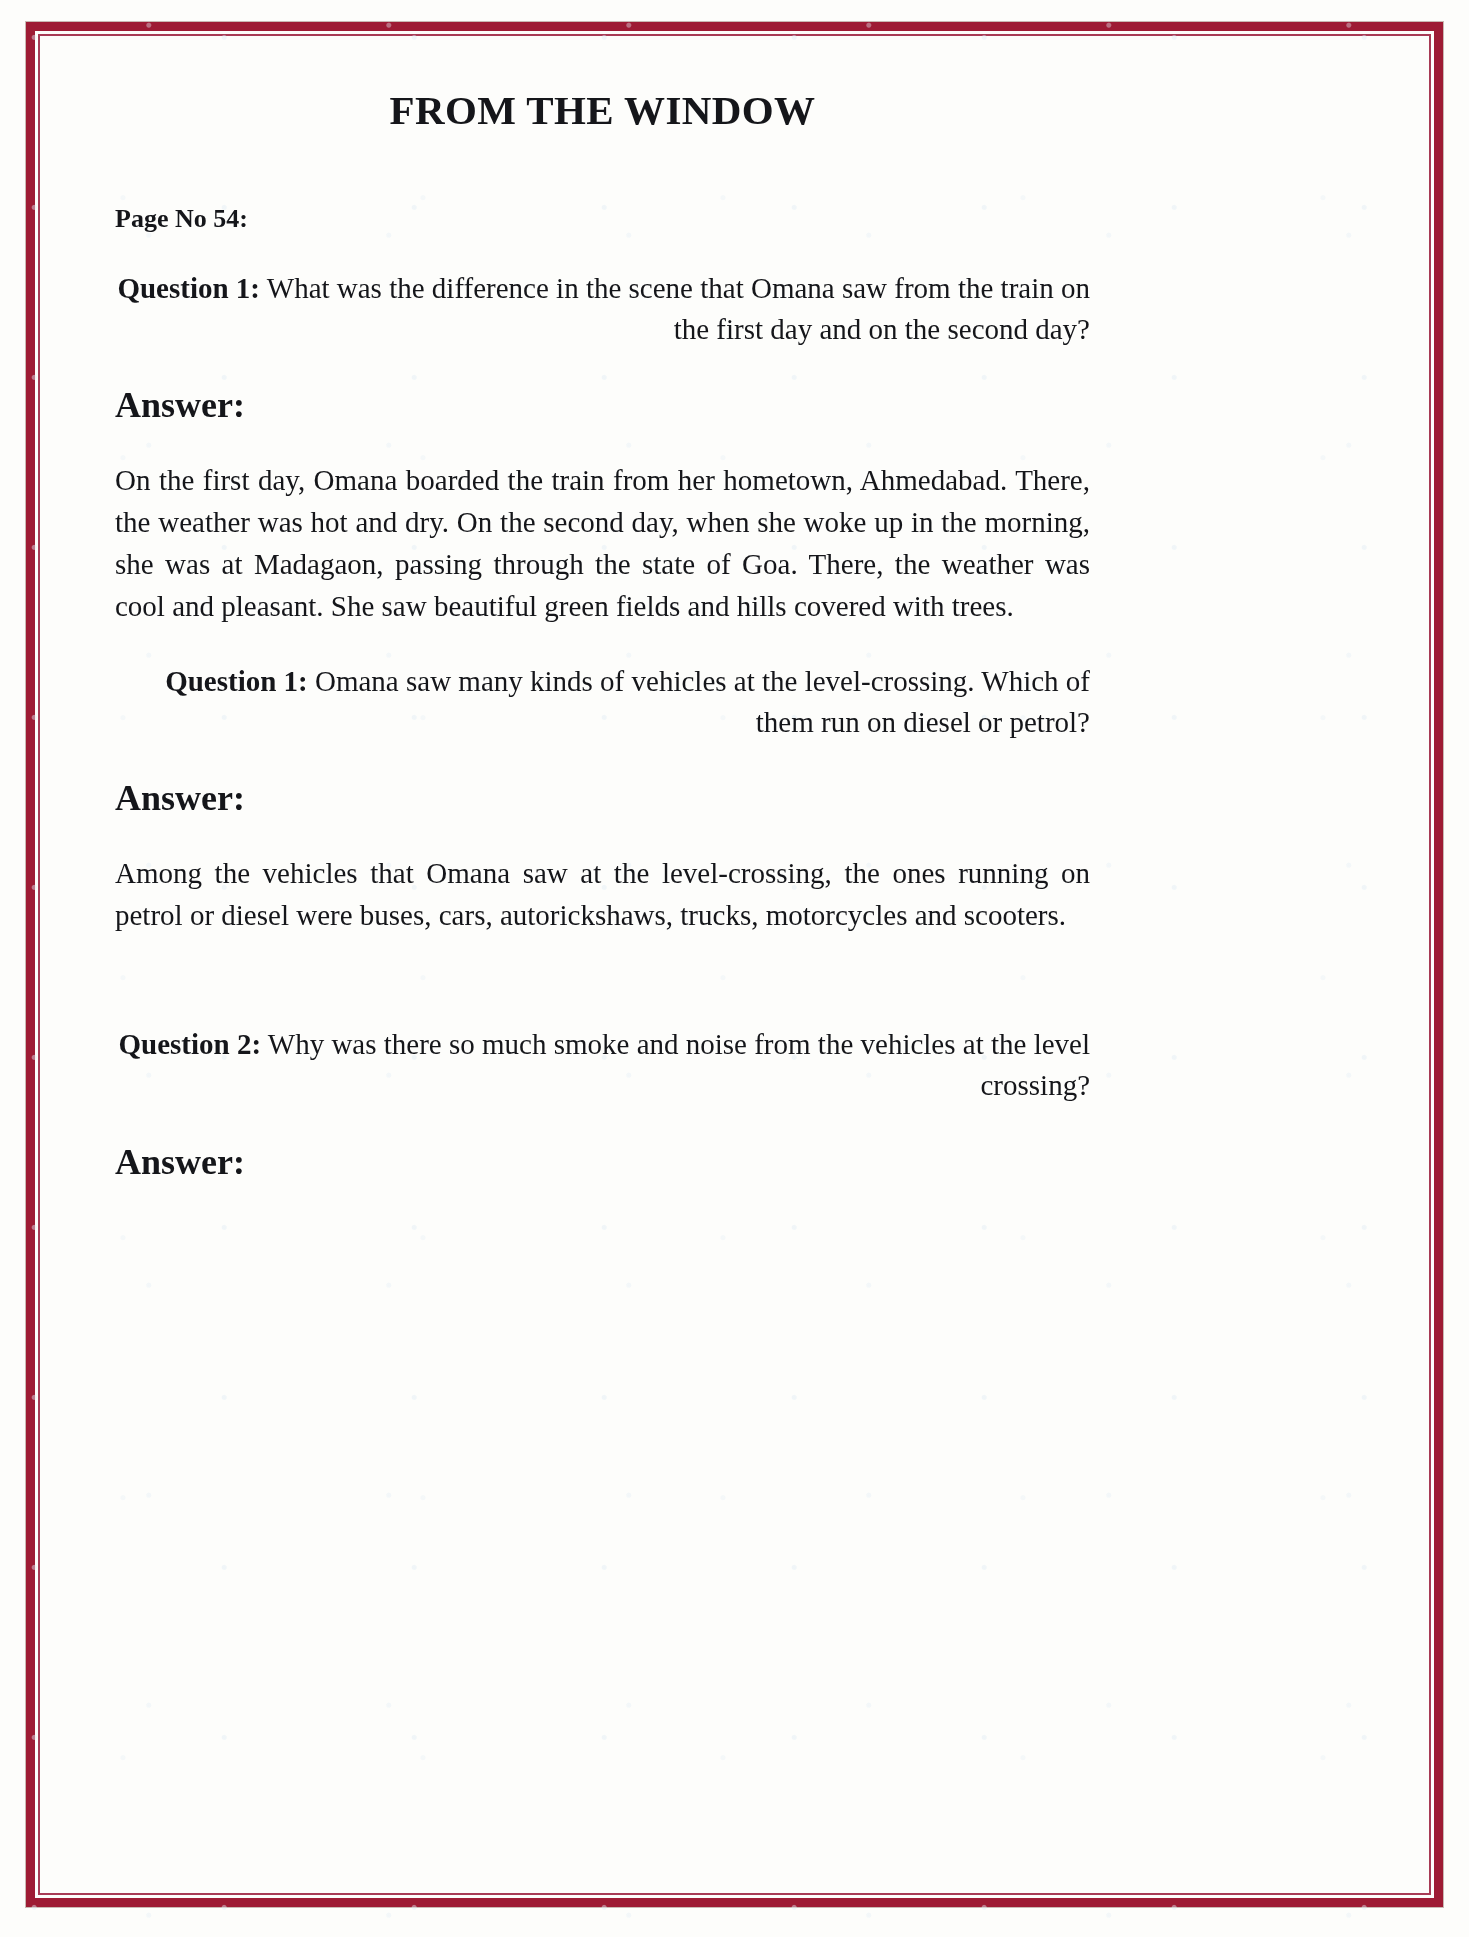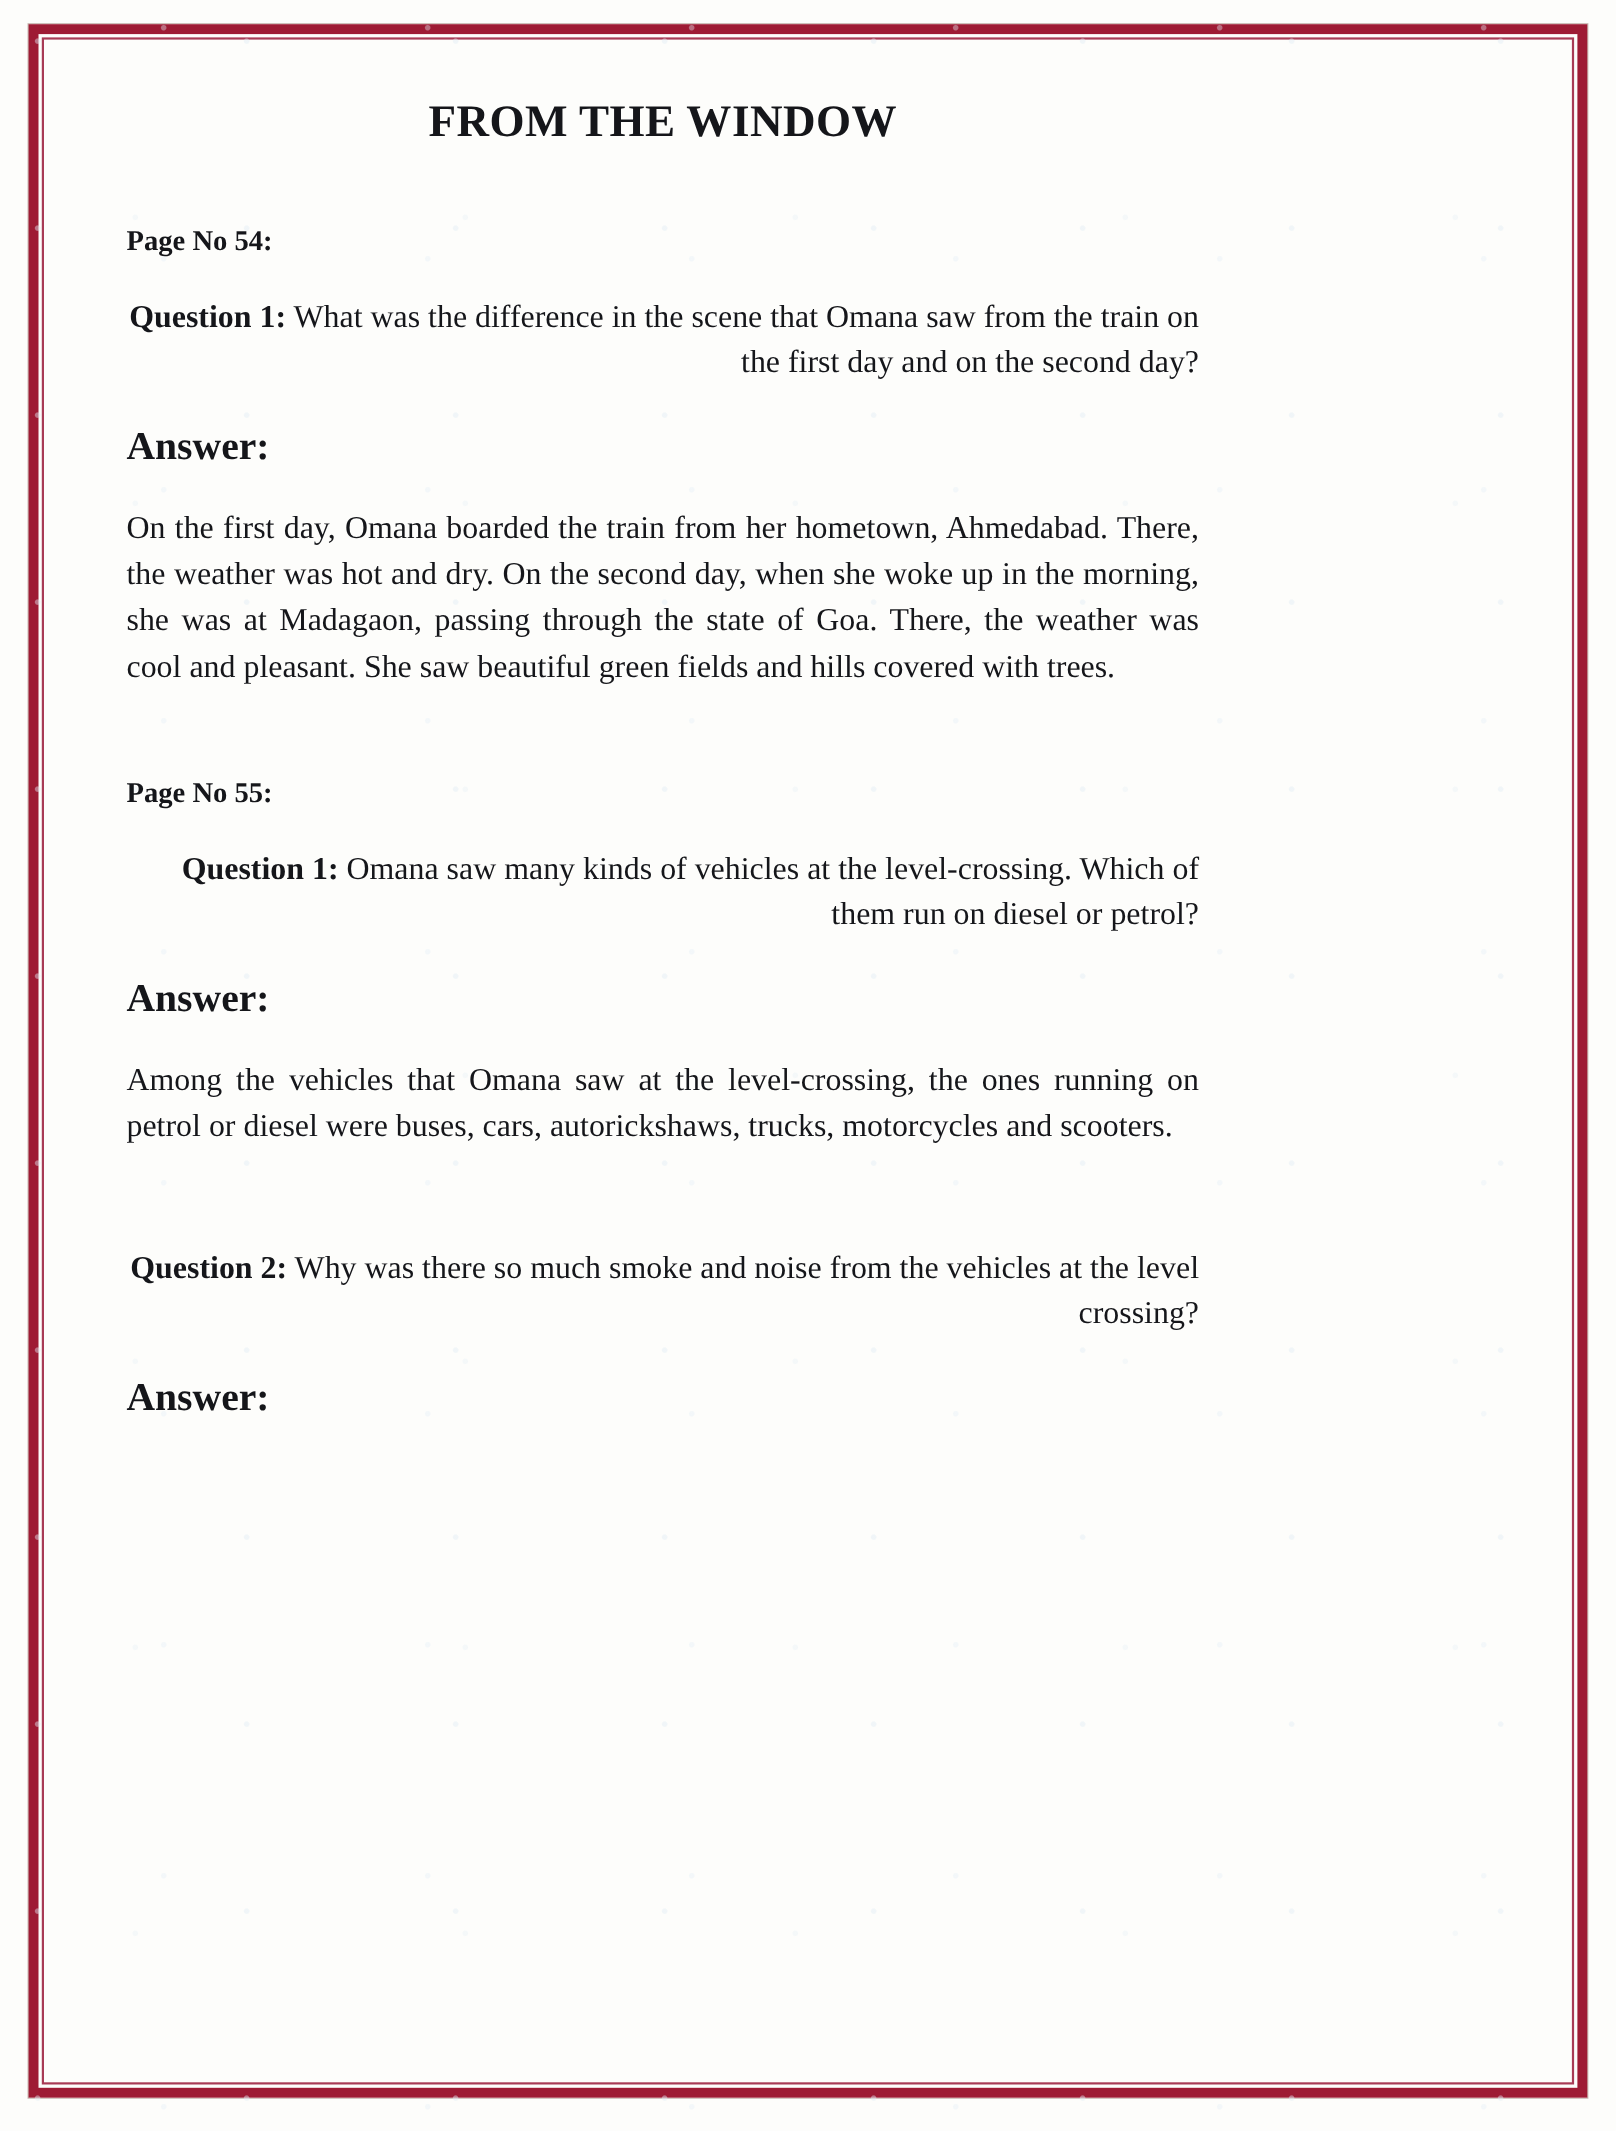--- a/index.html
+++ b/index.html
@@ -144,21 +144,20 @@
     <h3 class="page-heading first">Page No 54:</h3>
 
     <p class="question">
       <span class="q-label">Question 1:</span><span> What was the difference in the scene that Omana saw from the train on the first day and on the second day?</span>
     </p>
 
     <p class="answer-label">Answer:</p>
 
     <p class="answer-body">On the first day, Omana boarded the train from her hometown, Ahmedabad. There, the weather was hot and dry. On the second day, when she woke up in the morning, she was at Madagaon, passing through the state of Goa. There, the weather was cool and pleasant. She saw beautiful green fields and hills covered with trees.</p>
 
-    <h3 class="page-heading second">Page No 55:</h3>
 
     <p class="question">
       <span class="q-label">Question 1:</span><span> Omana saw many kinds of vehicles at the level-crossing. Which of them run on diesel or petrol?</span>
     </p>
 
     <p class="answer-label">Answer:</p>
 
     <p class="answer-body">Among the vehicles that Omana saw at the level-crossing, the ones running on petrol or diesel were buses, cars, autorickshaws, trucks, motorcycles and scooters.</p>
 
     <div class="spacer-lg"></div>

